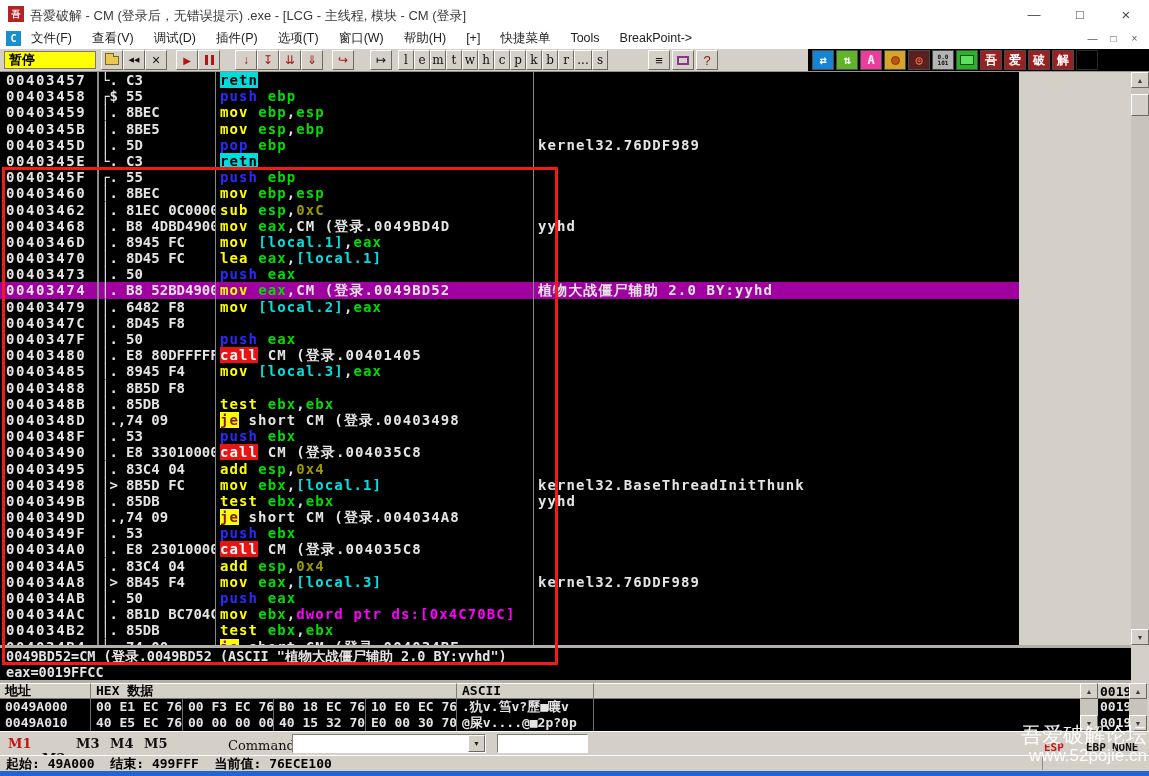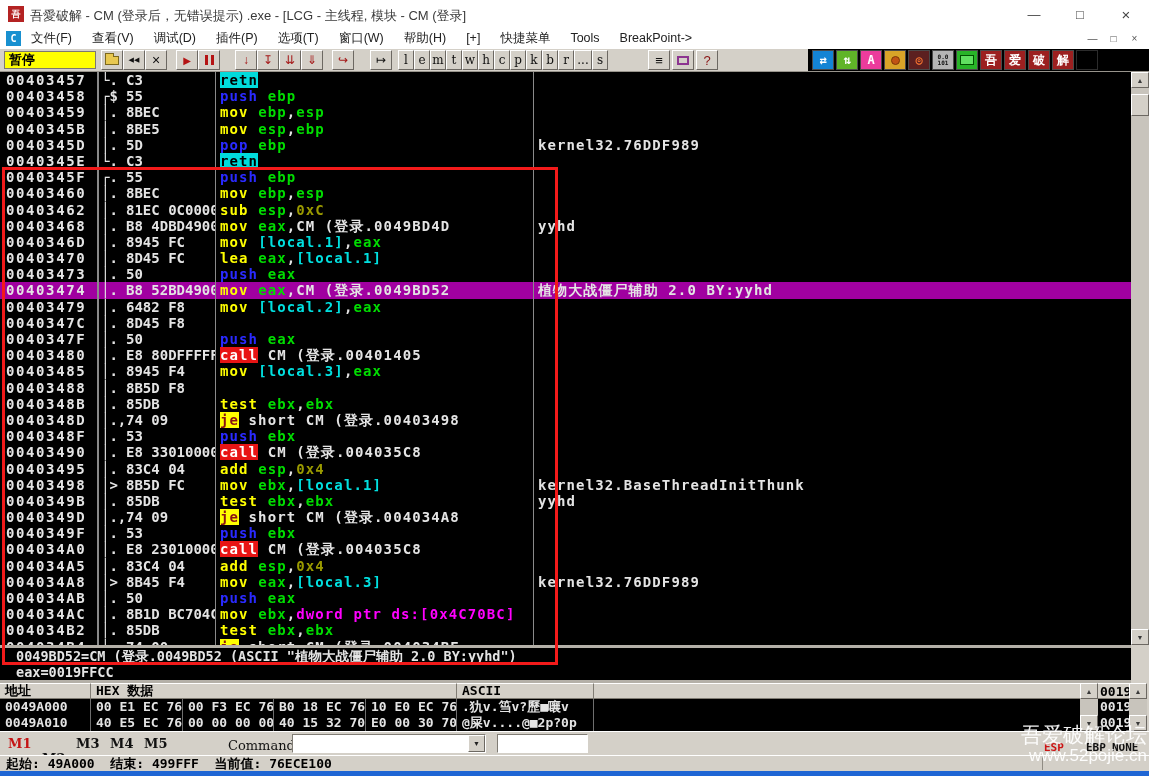--- a/index.html
+++ b/index.html
@@ -30,21 +30,21 @@
 .ic-folder:before{content:"";position:absolute;left:-1px;top:-4px;width:7px;height:3px;background:#e8c850;border:1px solid #7c681c;border-bottom:none}
 .ic-pause{width:9px;height:10px;border-left:3px solid #b41414;border-right:3px solid #b41414}
 .ic-win{width:12px;height:9px;border:2px solid #8c3490}
 .ic-dot{width:9px;height:9px;border-radius:50%;background:#c05414;border:1px solid #7c3808}
 .ic-mon{width:14px;height:10px;background:#60e060;border:1px solid #005000}
 .ic-bin{font:bold 6px/6px "DejaVu Sans Mono",monospace;color:#101010;text-align:center}
 #toolbar-black{position:absolute;left:808px;top:0;right:0;height:22px;background:#000;display:flex;align-items:center;gap:2px;padding-left:4px}
 .cbtn{width:22px;height:20px;border:1px solid #4a4a4a;display:flex;align-items:center;justify-content:center;flex:none;font-weight:bold;font-size:12px;font-family:"DejaVu Sans Mono",monospace}
 
 
-#cpu{position:absolute;left:0;top:72px;width:1131px;height:573px;background:var(--terminal-bg,#000);overflow:hidden}
+#cpu{position:absolute;left:0;top:72px;width:1019px;height:573px;background:var(--terminal-bg,#000);overflow:hidden}
 .drow{position:relative;height:16.2px;font:bold 14px/16.2px "DejaVu Sans Mono",monospace;white-space:pre}
 .drow.hl{background:var(--selected-row-purple,#a000a0)}
 .c-addr{position:absolute;left:6px;color:var(--text-white,#e4e4e4);letter-spacing:1.6px}
 .c-pre{position:absolute;left:101px;color:var(--text-white,#e4e4e4)}
 .c-hex{position:absolute;left:126px;width:89px;color:var(--text-white,#e4e4e4);overflow:hidden}
 .c-ins{position:absolute;left:220px;width:312px;overflow:hidden;letter-spacing:1.1px}
 .c-com{position:absolute;left:538px;width:590px;color:var(--text-white,#e4e4e4);overflow:hidden;letter-spacing:1.1px}
 .tok-w{color:var(--text-white,#e4e4e4)}
 .tok-b{color:var(--mnemonic-blue,#2a2aff)}
 .tok-y{color:var(--accent-yellow,#ffff00)}
@@ -57,21 +57,21 @@
 .tok-hy{background:var(--jump-yellow-bg,#ffff00);color:#8a1414}
 .vsep{position:absolute;top:0;bottom:0;background:#8a8a8a}
 
 
 .sbar{position:absolute;background:#c8c4bc}
 .sbtn{position:absolute;left:0;width:18px;height:16px;border:1px solid;border-color:#fff #6c6862 #6c6862 #fff;background:var(--ui-gray,#d4d0c8);display:flex;align-items:center;justify-content:center;font-size:7px;color:#3a3a3a}
 .sthumb{position:absolute;left:0;width:18px;height:22px;border:1px solid;border-color:#fff #6c6862 #6c6862 #fff;background:var(--ui-gray,#d4d0c8)}
 
 
 #infopane{position:absolute;left:0;top:645px;width:1131px;height:38px;background:#000;border-top:3px solid #b4b0a8;border-bottom:3px solid #b4b0a8}
-.iline{height:16px;font:bold 13.5px/16px "DejaVu Sans Mono",monospace;color:var(--text-white,#e4e4e4);padding-left:16px;white-space:pre}
+.iline{height:16px;font:bold 13.5px/16px "DejaVu Sans Mono",monospace;color:var(--text-white,#e4e4e4);padding-left:6px;white-space:pre}
 
 
 #dump{position:absolute;left:0;top:683px;width:1080px;height:48px;background:#000}
 .dcell{position:absolute;top:0;height:16px;border-right:1px solid #807c74;border-bottom:1px solid #807c74;border-top:1px solid #fff;background:var(--ui-gray,#d4d0c8);font:bold 13px/14px "DejaVu Sans Mono",monospace;color:#000;padding-left:5px;white-space:pre;overflow:hidden}
 .drow2{position:absolute;left:0;width:1080px;height:16px;font:bold 13px/16px "DejaVu Sans Mono",monospace;color:var(--text-white,#e4e4e4);white-space:pre}
 .d-addr{position:absolute;left:0;top:0;bottom:0;width:91px;padding-left:5px;border-right:1px solid #6e6e6e;overflow:hidden}
 .d-g{position:absolute;top:0;bottom:0;padding-left:5px;border-right:1px solid #6e6e6e;overflow:hidden}
 .d-ascii{position:absolute;left:457px;top:0;bottom:0;width:137px;padding-left:5px;border-right:1px solid #6e6e6e;overflow:hidden}
 #stackstrip{position:absolute;left:1098px;top:683px;width:31px;height:48px;background:#000;font:bold 13px/16px "DejaVu Sans Mono",monospace}
 .strow{height:16px;overflow:hidden;padding-left:2px;color:var(--text-white,#e4e4e4)}

